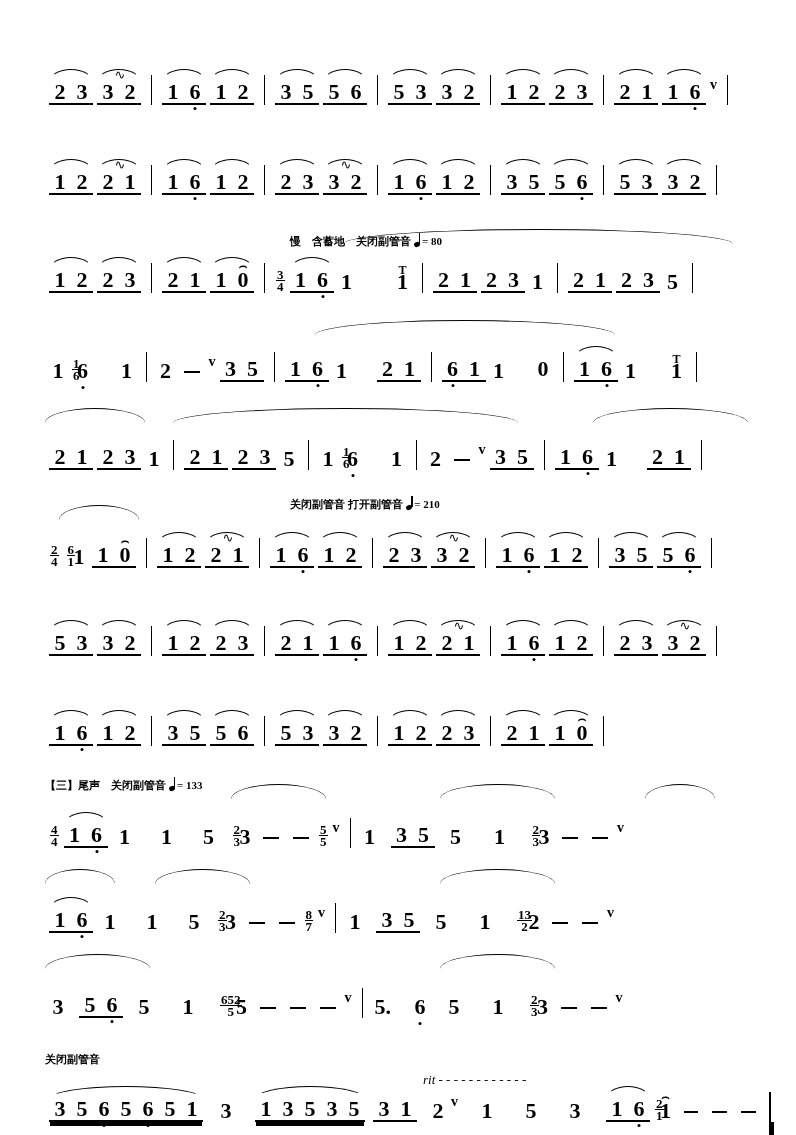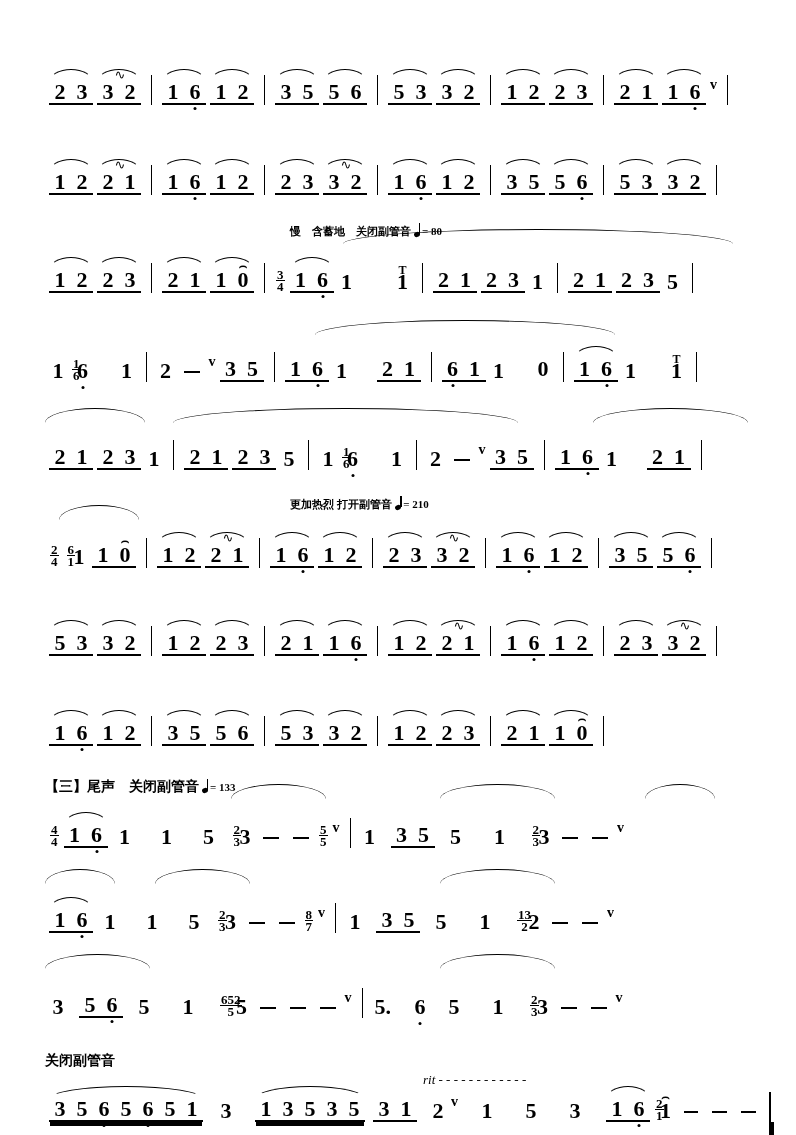--- a/index.html
+++ b/index.html
@@ -186,21 +186,21 @@
   }
   .tenuto{
     position:absolute;
     top:-12px;left:50%;
     transform:translateX(-50%);
     font-size:12px;
     font-weight:700;
   }
   .sec-label{
     font-family:"Liberation Sans", sans-serif;
-    font-size:14px;font-weight:700;
+    font-size:11px;font-weight:700;
   }
 </style>
 </head>
 <body>
 
 <div class="page">
 
   <div class="system" style="position:absolute;left:45px;top:55px;width:706px;">
     <div class="measures">
       <div class="meas">
@@ -364,21 +364,21 @@
         <span class="grp u1">
             <span class="slur"></span>
             <span class="n">3</span>
             <span class="n">2</span>
           </span>
       </div>
       <span class="bar"></span>
     </div>
   </div>
 
-  <div class="annot" style="left:290px;top:224px;">
+  <div class="annot" style="left:290px;top:234px;">
     <span>慢　含蓄地　关闭副管音</span>
     <span class="quarter-note"></span><span class="tempo">= 80</span>
   </div>
 
   <div class="system" style="position:absolute;left:45px;top:243px;width:706px;">
     <div class="measures">
       <div class="meas">
         <span class="grp u1">
             <span class="slur"></span>
             <span class="n">1</span>
@@ -561,21 +561,21 @@
           </span>
       </div>
       <span class="bar"></span>
     </div>
     <div class="phrase-slur" style="left:0px;top:-12px;width:100px;"></div>
     <div class="phrase-slur" style="left:128px;top:-12px;width:345px;"></div>
     <div class="phrase-slur" style="left:548px;top:-12px;width:155px;"></div>
   </div>
 
   <div class="annot" style="left:290px;top:497px;">
-    <span>更加热烈 打开副管音</span>
+    <span>关闭副管音 打开副管音</span>
     <span class="quarter-note"></span><span class="tempo">= 210</span>
   </div>
 
   <div class="system" style="position:absolute;left:45px;top:518px;width:706px;">
     <div class="measures">
       <div class="meas">
         <span class="timesig">
             <span class="t">2</span>
             <span class="b">4</span>
           </span>

